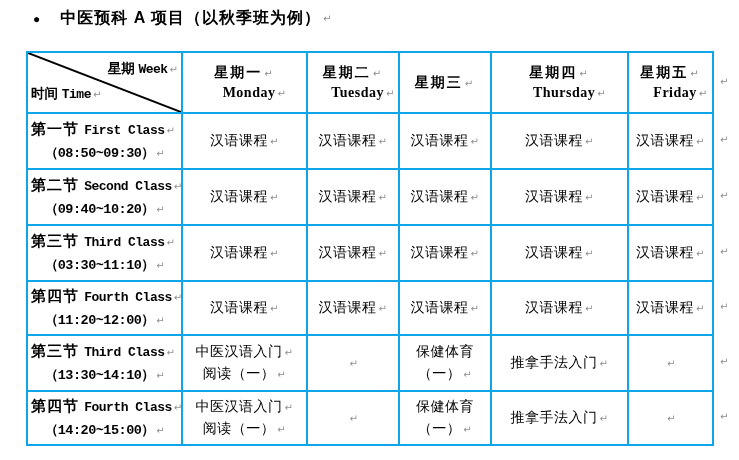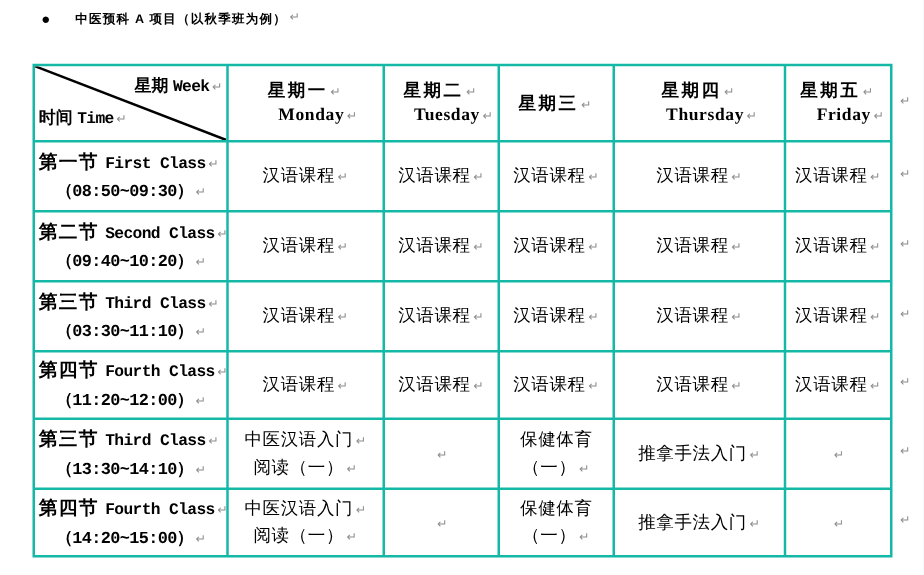--- a/index.html
+++ b/index.html
@@ -2,30 +2,30 @@
 <html><head>
 <meta charset="utf-8">
 <style>
   * { margin: 0; padding: 0; box-sizing: border-box; }
   html, body { width: 739px; height: 460px; background: #ffffff; overflow: hidden; }
   body { position: relative; font-family: "Liberation Sans", sans-serif; color: #000; }
 
   
   .doc-title { position: absolute; top: 8px; left: 33px; display: flex; align-items: center; }
   .bullet { font-size: 12px; line-height: 1; margin-right: 20px; }
-  .title-text { font-size: 10px; font-weight: bold; letter-spacing: 1px; font-family: "Liberation Sans", sans-serif; }
+  .title-text { font-size: 16px; font-weight: bold; letter-spacing: 1px; font-family: "Liberation Sans", sans-serif; }
 
   
   .mark { font-size: 10px; color: #8f8f8f; margin-left: 2px; font-weight: normal;
           font-family: "DejaVu Sans", sans-serif; line-height: 1; }
   .rowend { position: absolute; font-size: 10px; color: #8f8f8f;
             font-family: "DejaVu Sans", sans-serif; line-height: 1; }
 
   
-  .grid { position: absolute; left: 26px; top: 51px; background: #14b8a6;
+  .grid { position: absolute; left: 26px; top: 51px; background: #0ea5e9;
           display: grid; gap: 2px; padding: 2px;
           grid-template-columns: 153px 123px 90px 90px 135px 83px;
           grid-template-rows: 59px 54px 54px 54px 52px 54px 52px; }
   .cell { background: #fff; display: flex; flex-direction: column;
           align-items: center; justify-content: center; overflow: hidden; }
 
   
   .corner { position: relative; display: block; }
   .corner svg { position: absolute; inset: 0; width: 100%; height: 100%; }
   .corner-week { position: absolute; top: 7px; right: 3px; font-weight: bold; font-size: 13.5px; }

